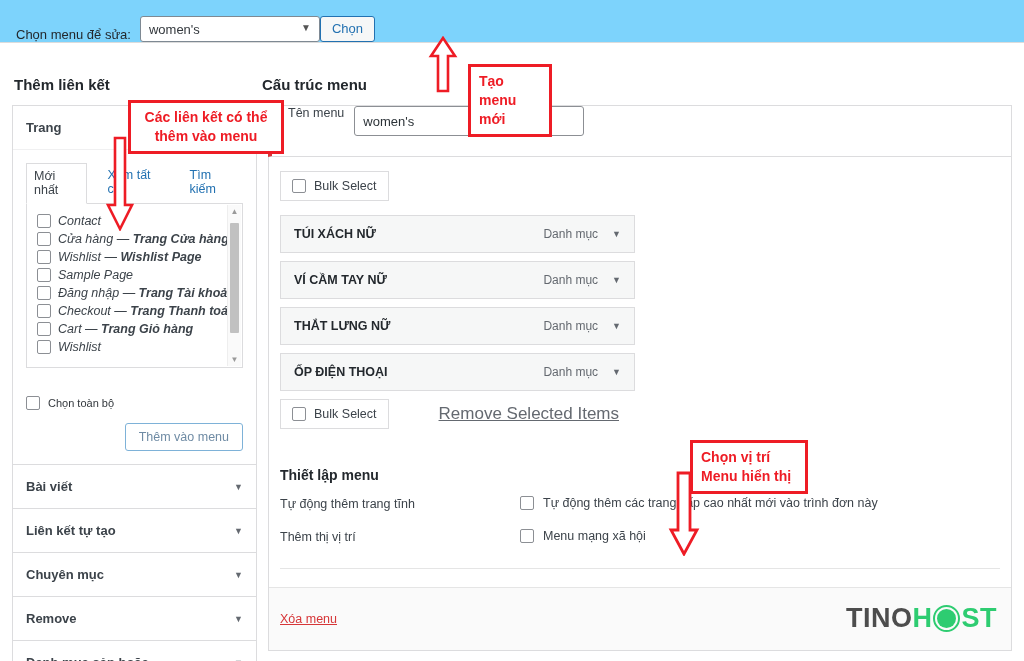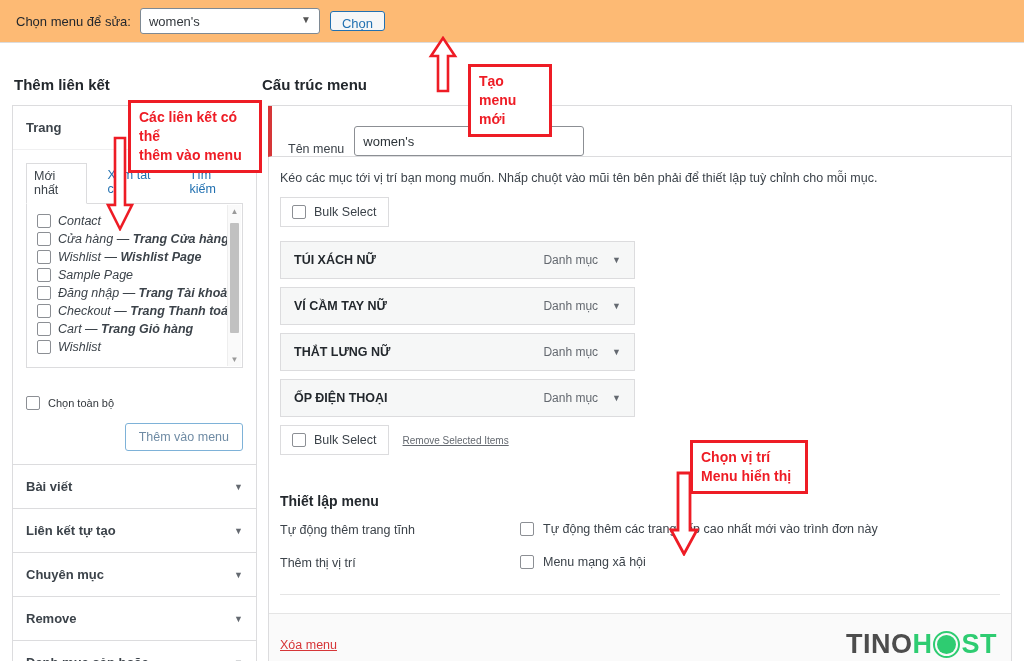--- a/index.html
+++ b/index.html
@@ -10,42 +10,42 @@
     font-family:"Liberation Sans", sans-serif;
     font-size:13px;
     color:#32373c;
     position:relative;
     overflow:hidden;
   }
 
   
   #topbar {
     position:absolute; left:0; top:0; width:1024px; height:43px;
-    background:#fdba74;
+    background:#7dd3fc;
     border-bottom:1px solid #dcdcdc;
-    display:flex; align-items:center;
+    display:flex; align-items:flex-end;
     padding-left:16px;
   }
   #topbar .lbl { font-size:13px; color:#23282d; margin-right:9px; }
   #menu-select {
     width:180px; height:26px;
     border:1px solid #7e8993; border-radius:3px;
     background:#fff; color:#32373c;
     font-family:"Liberation Sans", sans-serif; font-size:13px;
     padding:0 24px 0 8px;
     -webkit-appearance:none; appearance:none;
     position:relative;
   }
   .select-wrap { position:relative; display:inline-block; }
   .select-wrap .chev {
     position:absolute; right:9px; top:50%; transform:translateY(-60%);
     pointer-events:none; color:#555; font-size:10px;
   }
   #select-btn {
-    margin-left:10px; height:20px; padding:0 11px;
+    height:26px; padding:0 11px;
     background:#f6f7f7; border:1px solid #2271b1; border-radius:3px;
     color:#2271b1; font-size:13px; font-family:"Liberation Sans", sans-serif;
     cursor:pointer; line-height:24px;
   }
   #topbar .tail { margin-left:11px; font-size:13px; color:#32373c; }
   #topbar .tail a { color:#2271b1; text-decoration:underline; }
 
   
   .col-title {
     position:absolute; font-size:15px; font-weight:bold; color:#23282d;
@@ -123,21 +123,21 @@
     font-size:12px; color:#2271b1; line-height:14px;
   }
 
   
   #right-col {
     position:absolute; left:268px; top:105px;
     width:744px;
     background:#fff; border:1px solid #dcdcde;
   }
   #menu-name-bar {
-    height:51px; display:flex; align-items:flex-end;
+    height:51px; display:flex; align-items:flex-start;
     padding-left:16px; border-bottom:1px solid #dcdcde;
     background:#fff;
     border-left:4px solid #d63638;
     margin-left:-1px;
   }
   #menu-name-bar .lbl { font-size:12.5px; color:#3c434a; margin-right:10px; }
   #menu-name-input {
     width:230px; height:30px; border:1px solid #8c8f94; border-radius:3px;
     padding:0 8px; font-size:13px; color:#2c3338;
     font-family:"Liberation Sans", sans-serif;
@@ -156,21 +156,21 @@
   .menu-item {
     background:#f6f7f7; border:1px solid #dcdcde;
     height:38px; display:flex; align-items:center;
     padding:0 13px; margin-bottom:8px;
   }
   .menu-item .name { font-size:12.5px; font-weight:bold; color:#23282d; flex:1; }
   .menu-item .type { font-size:12px; color:#646970; margin-right:14px; }
   .menu-item .caret { font-size:9px; color:#646970; }
 
   .bulk-row { display:flex; align-items:center; gap:14px; margin-top:6px; }
-  .bulk-row a { font-size:10px; color:#646970; text-decoration:underline; }
+  .bulk-row a { font-size:17px; color:#646970; text-decoration:underline;margin-left:36px; }
 
   .settings { margin-top:38px; padding-bottom:6px; border-bottom:1px solid #e5e5e5; }
   .settings h3 { font-size:14px; font-weight:bold; color:#23282d; margin:0 0 13px 0; }
   .set-row { display:flex; align-items:flex-start; margin-bottom:11px; }
   .set-row .set-lbl { width:240px; font-size:12.5px; color:#3c434a; padding-top:1px; }
   .set-opts { flex:1; }
   .set-opt { display:flex; align-items:center; margin-bottom:8px; font-size:12.5px; color:#3c434a; }
   .set-opt .cb { margin-right:9px; }
   .set-opt .sub { color:#646970; font-size:11px; margin-left:5px; }
 
@@ -195,21 +195,21 @@
     width:19px; height:19px; border-radius:50%; background:#2ecc71;
     display:flex; align-items:center; justify-content:center;
   }
 
   
   .anno {
     position:absolute; border:3px solid #ee1c25; background:#fff;
     color:#ee1c25; font-weight:bold; font-size:14px; line-height:19px;
     padding:5px 8px; z-index:40; white-space:pre-line;
   }
-  #anno-links { left:128px; top:100px; width:134px; }
+  #anno-links { left:128px; top:100px; width:156px;text-align:center; }
   #anno-create { left:468px; top:64px; width:84px; }
   #anno-pos   { left:690px; top:440px; width:118px; }
 
   .arrow-svg { position:absolute; z-index:41; }
 </style>
 </head>
 <body>
 
 <div id="topbar">
   <span class="lbl">Chọn menu để sửa:</span>
@@ -324,21 +324,20 @@
 </div>
 
 <div id="right-col">
 
   <div id="menu-name-bar">
     <span class="lbl">Tên menu</span>
     <input id="menu-name-input" type="text" value="women's" style="">
   </div>
 
   <div id="struct-body">
-    <p class="hint">Kéo các mục tới vị trí bạn mong muốn. Nhấp chuột vào mũi tên bên phải để thiết lập tuỳ chỉnh cho mỗi mục.</p>
 
     <div class="bulk-box">
       <span class="cb"></span>
       <span>Bulk Select</span>
     </div>
 
     <div class="menu-items">
       <div class="menu-item">
         <span class="name">TÚI XÁCH NỮ</span>
         <span class="type">Danh mục</span>

